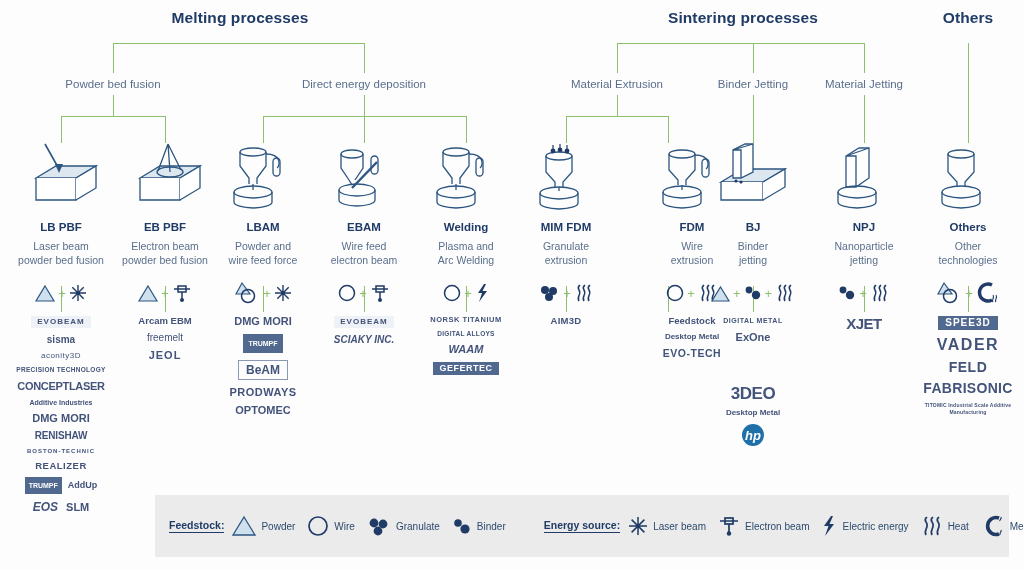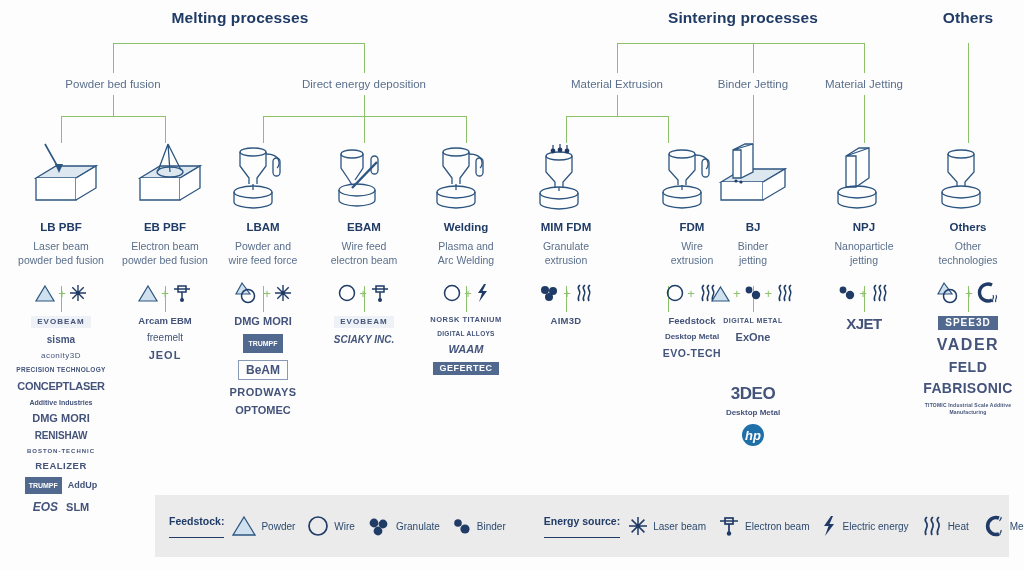--- a/index.html
+++ b/index.html
@@ -54,21 +54,21 @@
   }
 
   
   .legend{
     position:absolute;left:155px;top:495px;width:854px;height:62px;
     background:#ebebeb;display:flex;align-items:center;
   }
   .legend-inner{display:flex;align-items:center;padding-left:14px;width:100%;}
   .legend-label{
     font-size:10.5px;font-weight:bold;color:#1f3b66;
-    border-bottom:1px solid #1f3b66;padding-bottom:10px;margin-right:8px;
+    border-bottom:1px solid #1f3b66;padding-bottom:1px;margin-right:8px;
     white-space:nowrap;
   }
   .legend-item{display:flex;align-items:center;gap:5px;margin-right:12px;}
   .legend-text{font-size:10px;color:#2c4a6e;white-space:nowrap;}
   .legend-sep{width:1px;height:30px;background:#8cc06a;margin:0 13px;}
   svg{display:block;overflow:visible;}
 </style>
 </head>
 <body>
 

